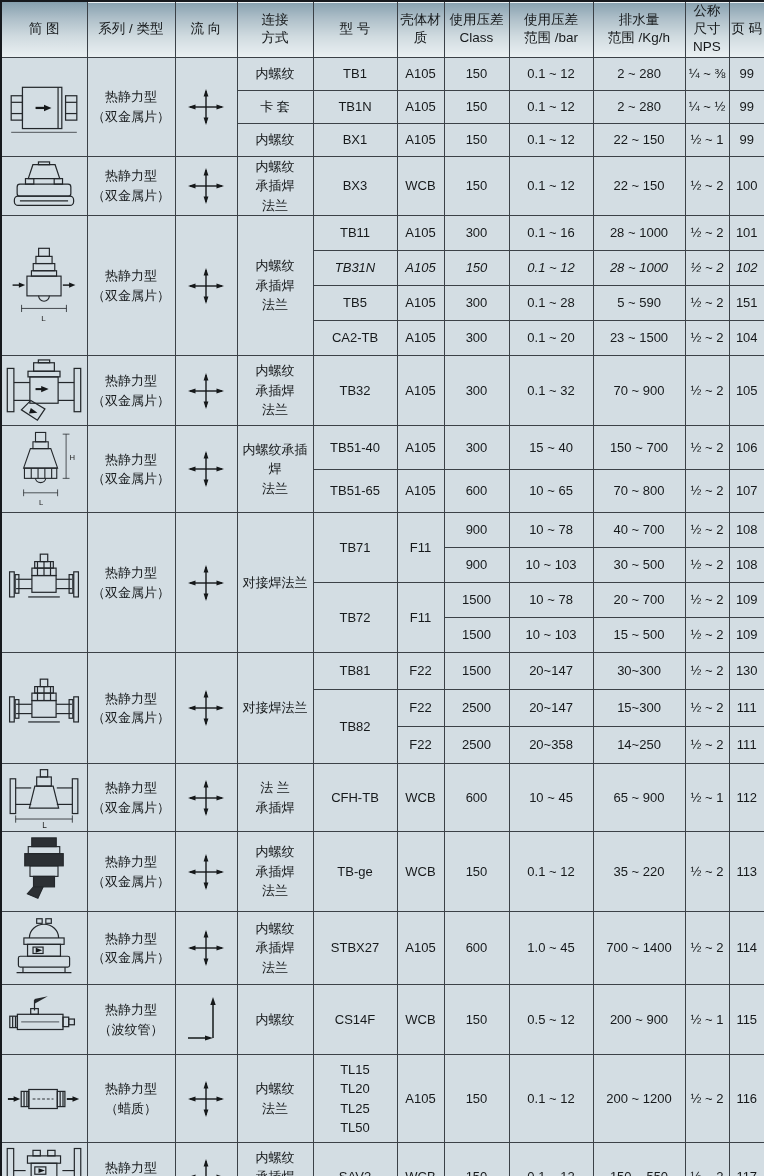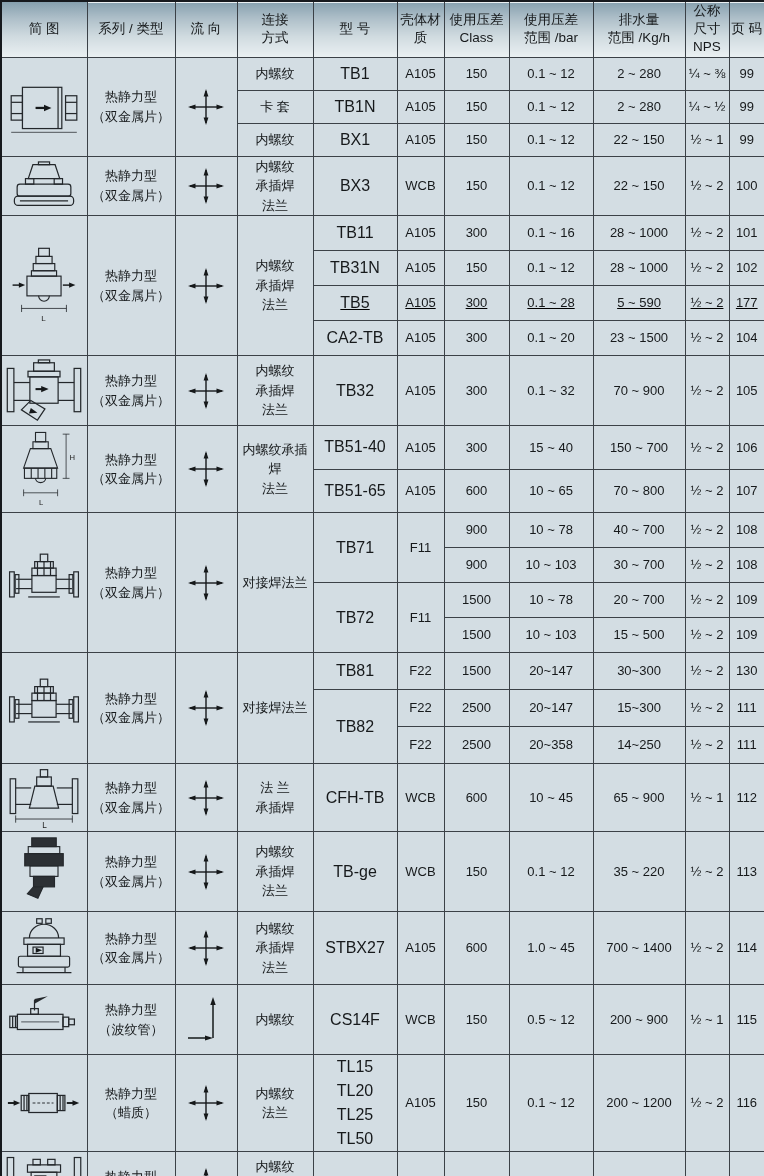--- a/index.html
+++ b/index.html
@@ -4,21 +4,21 @@
 <style>
   html,body{margin:0;padding:0;width:764px;height:1176px;overflow:hidden;
     background:#e8e8e8;font-family:"Liberation Sans","DejaVu Sans",sans-serif;}
   table{border-collapse:collapse;table-layout:fixed;width:764px;height:1176px;
     border:2px solid #16191d;}
   th,td{border:1px solid #3b4147;background:#d3dde3;text-align:center;
     vertical-align:middle;padding:0 1px;font-size:13px;color:#16191b;
     white-space:pre-line;line-height:1.5;overflow:hidden;}
   thead th{height:52px;font-weight:normal;font-size:13.5px;line-height:1.35;
     background:linear-gradient(180deg,#86a0ae 0%,#aebfc9 30%,#cfdadf 62%,#eaf0f2 100%);}
-  td.model-col{font-size:16px;}
+  td.model-col{font-size:13px;}
   td.icon-cell{padding:0;}
   .icon-wrap{display:inline-block;vertical-align:middle;line-height:0;}
   svg{display:block;margin:0 auto;}
   .sch text{font-family:"Liberation Sans",sans-serif;font-size:9px;fill:#222;}
 </style>
 </head>
 <body>
 
 <table>
   <colgroup>
@@ -180,37 +180,37 @@
 承插焊
 法兰</td>
         <td class="model-col">TB11</td>
         <td>A105</td>
         <td>300</td>
         <td>0.1 ~ 16</td>
         <td>28 ~ 1000</td>
         <td>½ ~ 2</td>
         <td>101</td>
       </tr>
-      <tr style="height: 35px;">
+      <tr style="height: 35px; font-style: italic;">
         <td class="model-col">TB31N</td>
         <td>A105</td>
         <td>150</td>
         <td>0.1 ~ 12</td>
         <td>28 ~ 1000</td>
         <td>½ ~ 2</td>
         <td>102</td>
       </tr>
-      <tr style="height: 35px; text-decoration: underline;">
+      <tr style="height: 35px;">
         <td class="model-col">TB5</td>
         <td>A105</td>
         <td>300</td>
         <td>0.1 ~ 28</td>
         <td>5 ~ 590</td>
         <td>½ ~ 2</td>
-        <td>177</td>
+        <td>151</td>
       </tr>
       <tr style="height: 35px;">
         <td class="model-col">CA2-TB</td>
         <td>A105</td>
         <td>300</td>
         <td>0.1 ~ 20</td>
         <td>23 ~ 1500</td>
         <td>½ ~ 2</td>
         <td>104</td>
       </tr>
@@ -344,21 +344,21 @@
         <td rowspan="2">F11</td>
         <td>900</td>
         <td>10 ~ 78</td>
         <td>40 ~ 700</td>
         <td>½ ~ 2</td>
         <td>108</td>
       </tr>
       <tr style="height: 35px;">
         <td>900</td>
         <td>10 ~ 103</td>
-        <td>30 ~ 700</td>
+        <td>30 ~ 500</td>
         <td>½ ~ 2</td>
         <td>108</td>
       </tr>
       <tr style="height: 35px;">
         <td rowspan="2" class="model-col">TB72</td>
         <td rowspan="2">F11</td>
         <td>1500</td>
         <td>10 ~ 78</td>
         <td>20 ~ 700</td>
         <td>½ ~ 2</td>

